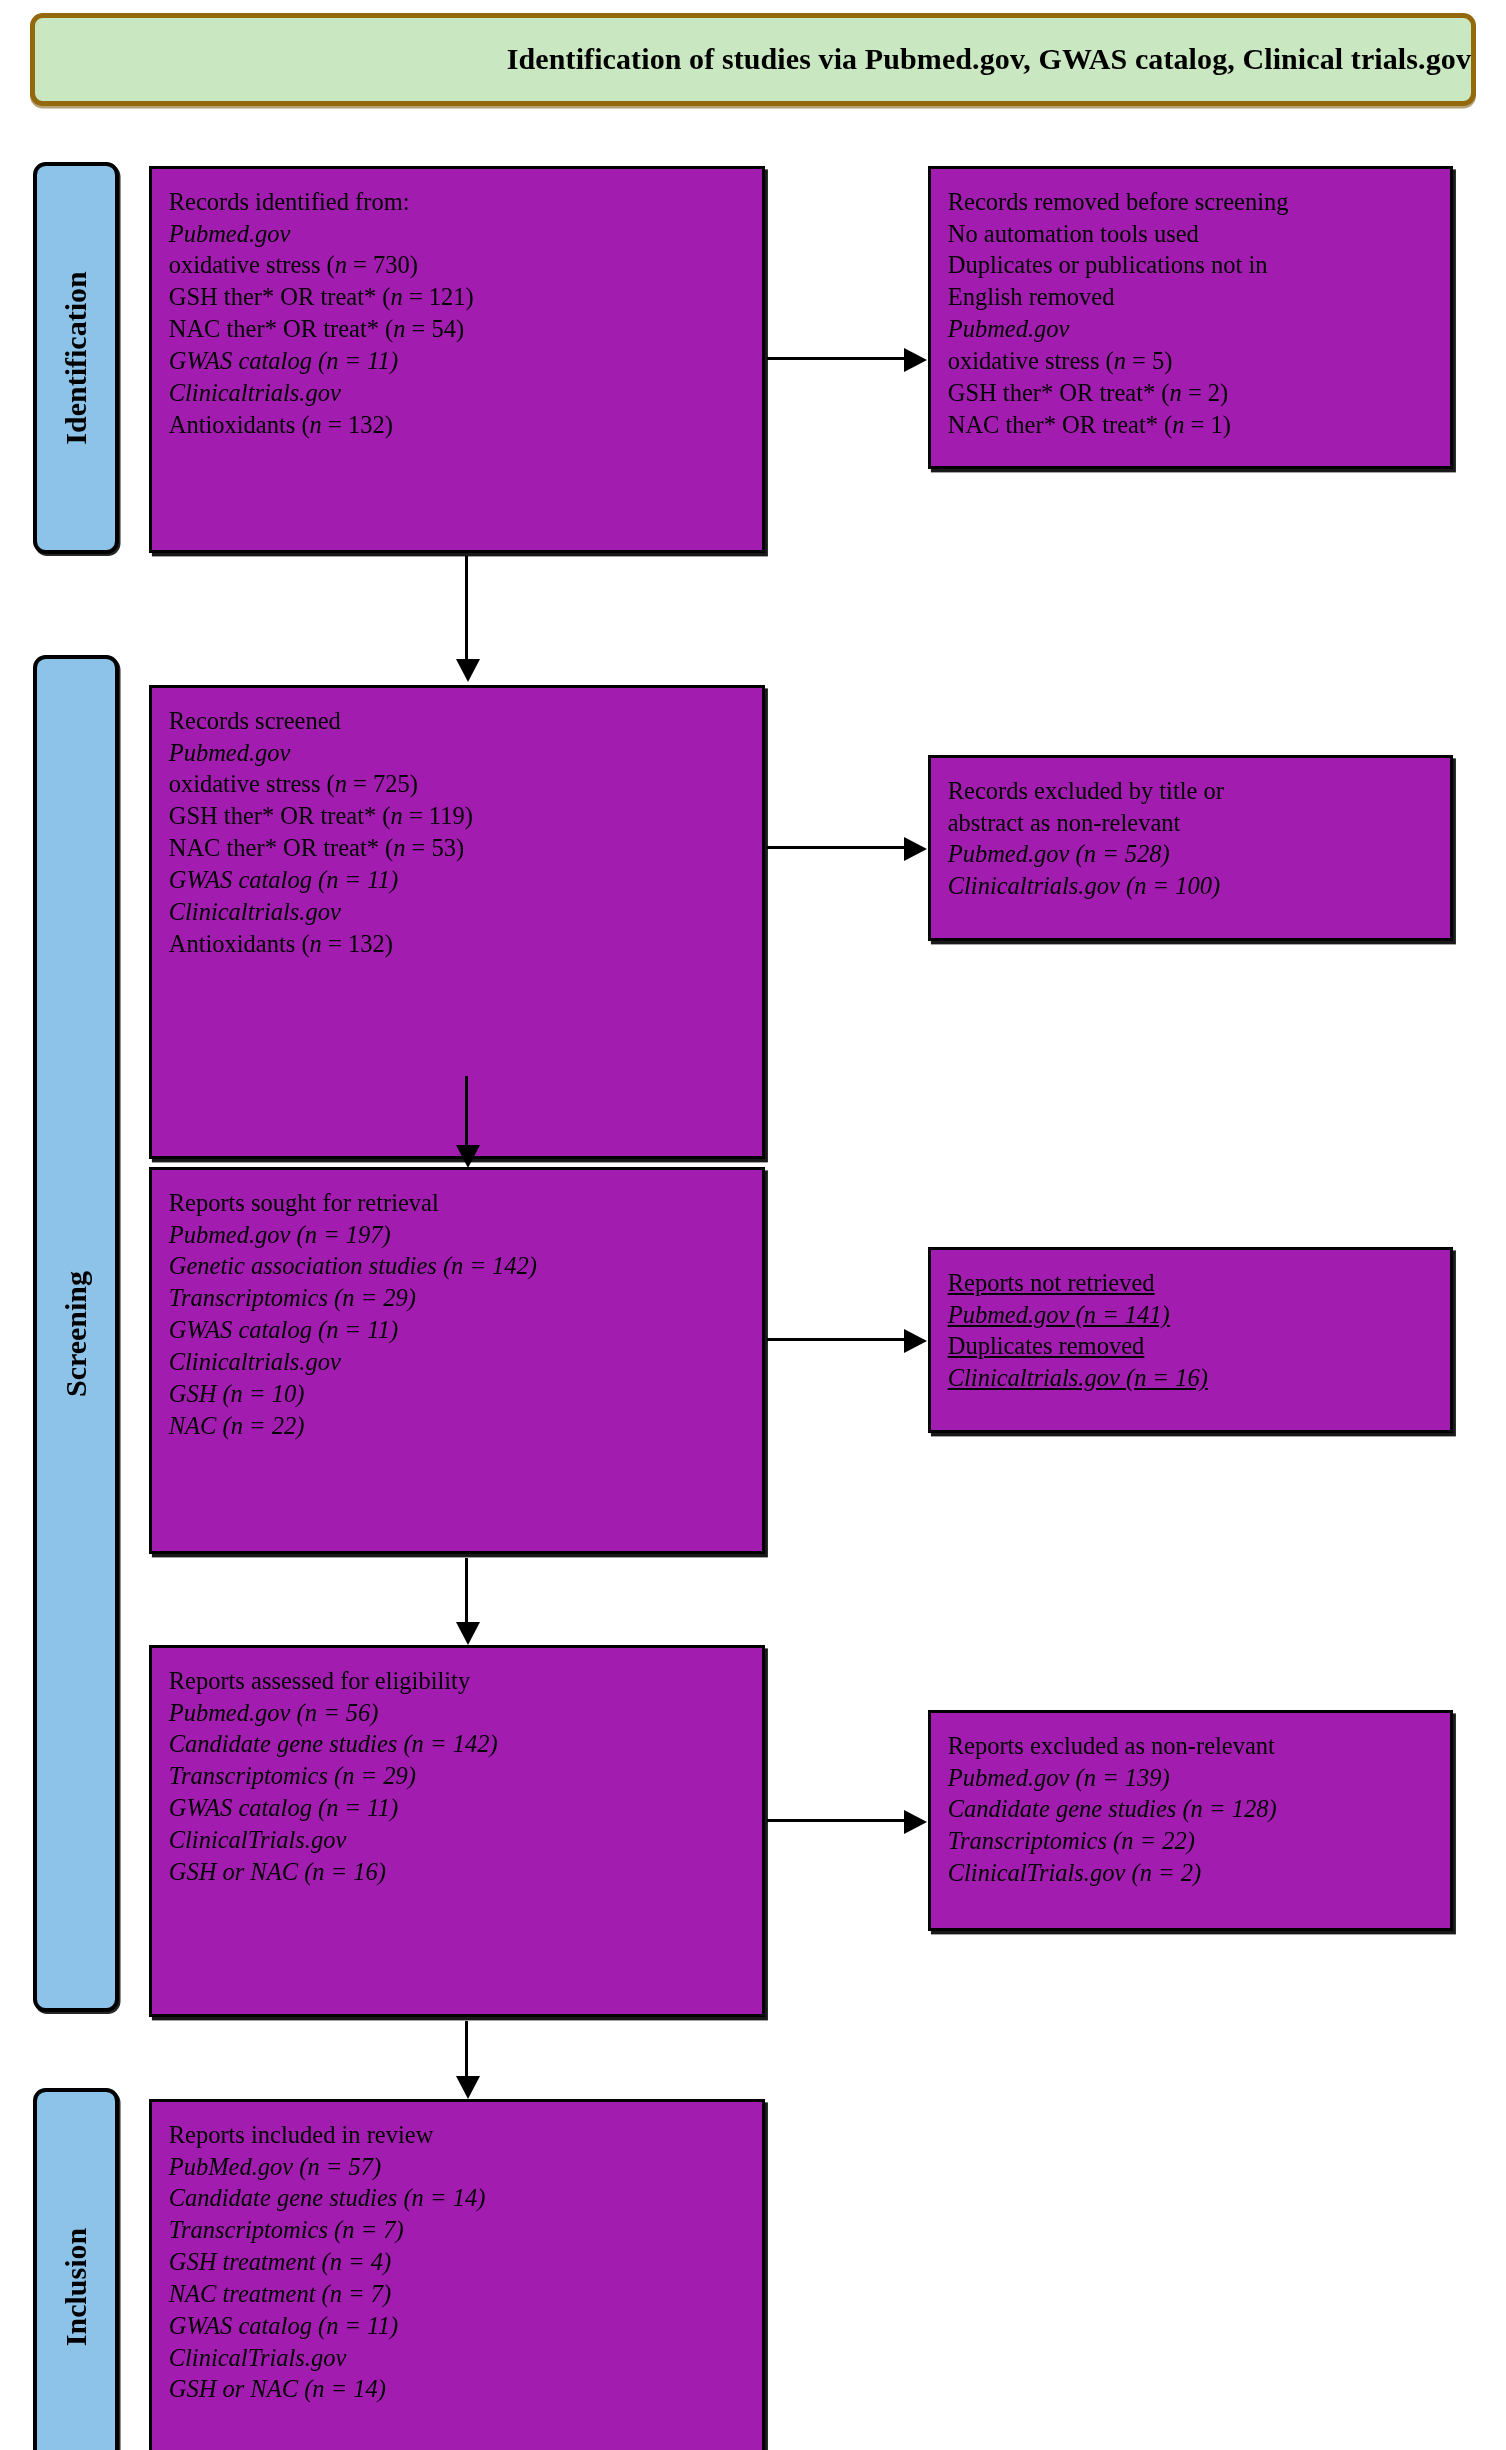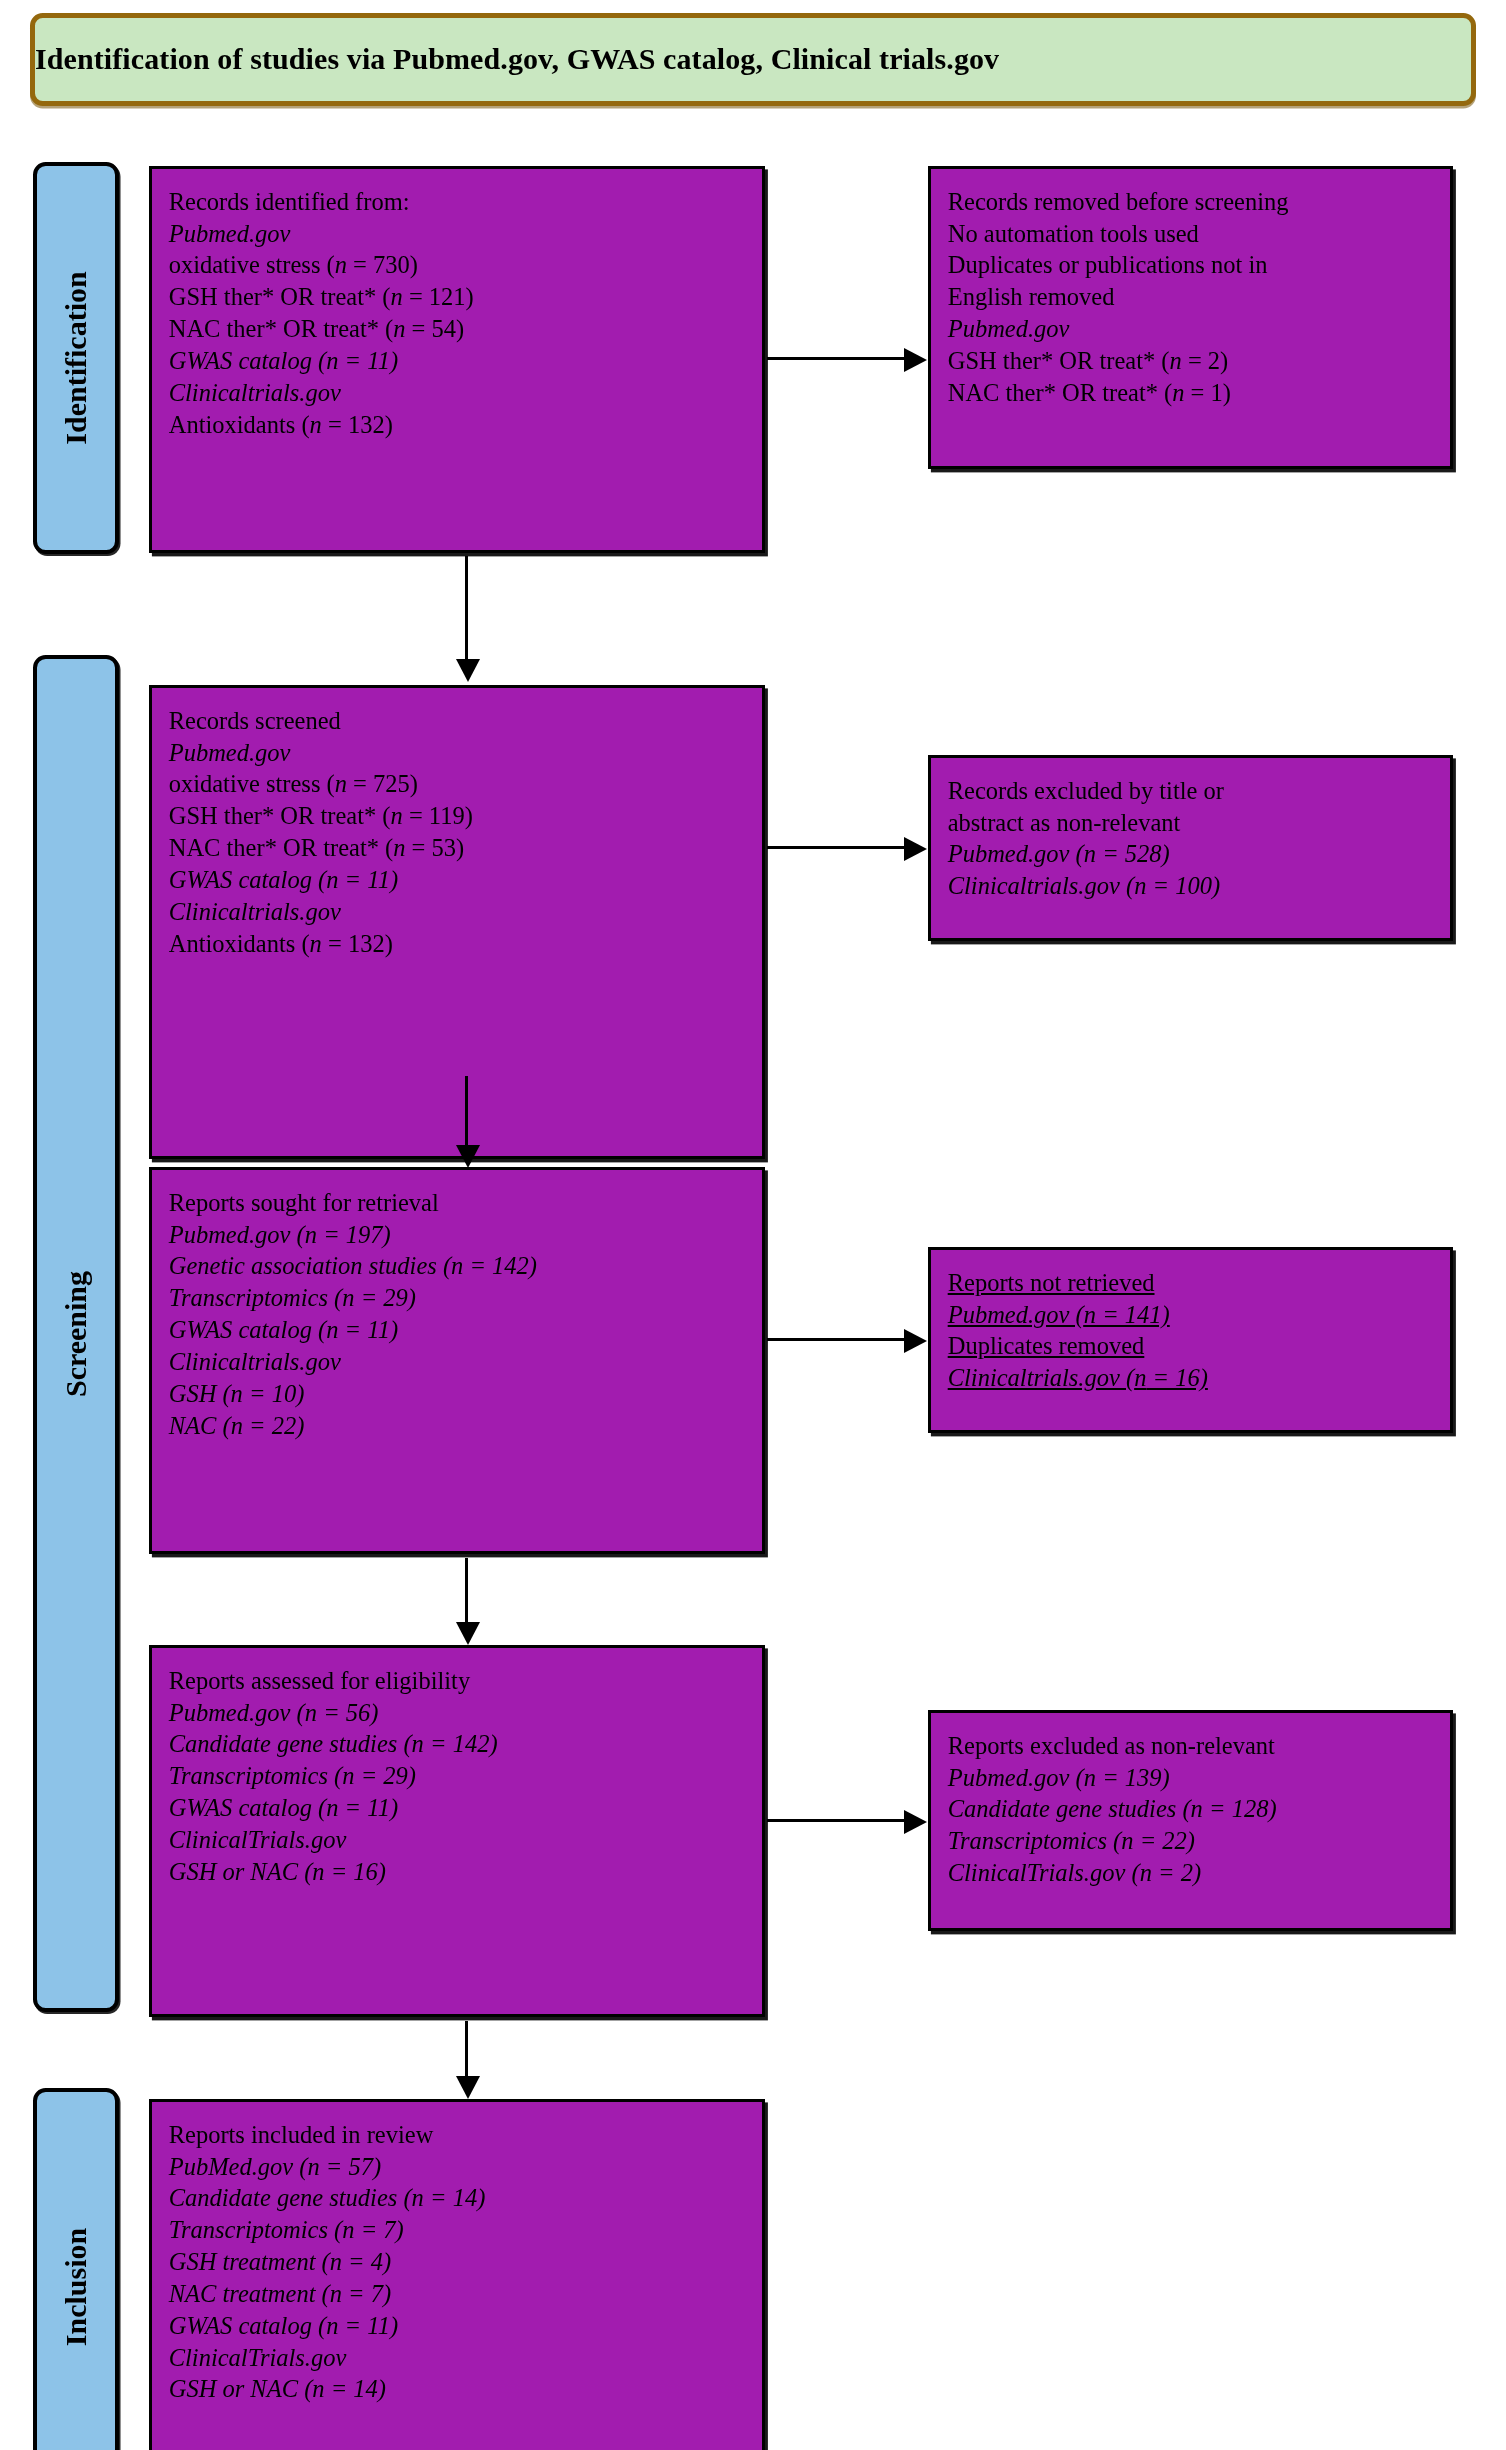--- a/index.html
+++ b/index.html
@@ -8,21 +8,21 @@
     font-family:"Liberation Serif","DejaVu Serif",serif;
     color:#000;
   }
   
   #banner{
     position:absolute;left:30px;top:12.7px;width:1446px;height:93px;
     box-sizing:border-box;
     background:#c9e7c1;
     border:5.4px solid #94680d;
     border-radius:12.7px;
-    display:flex;align-items:center;justify-content:flex-start;
+    display:flex;align-items:center;justify-content:flex-end;
     box-shadow:0 2.5px 0 rgba(120,86,10,.55);
   }
   #banner-title{
     font-size:30px;font-weight:bold;letter-spacing:0.1px;text-align:center;
     white-space:nowrap;
   }
   
   .stage{
     position:absolute;
     box-sizing:border-box;
@@ -120,20 +120,21 @@
     <div class="ln it">GWAS catalog (<span class="nvar">n</span> = 11)</div>
     <div class="ln it">Clinicaltrials.gov</div>
     <div class="ln">Antioxidants (<span class="nvar">n</span> = 132)</div>
   </div>
 <div class="fbox" id="box-removed">
     <div class="ln">Records removed before screening</div>
     <div class="ln">No automation tools used</div>
     <div class="ln">Duplicates or publications not in</div>
     <div class="ln">English removed</div>
     <div class="ln it">Pubmed.gov</div>
+    <div class="ln">oxidative stress (<span class="nvar">n</span> = 5)</div>
     <div class="ln">GSH ther* OR treat* (<span class="nvar">n</span> = 2)</div>
     <div class="ln">NAC ther* OR treat* (<span class="nvar">n</span> = 1)</div>
   </div>
 <div class="fbox" id="box-screened">
     <div class="ln">Records screened</div>
     <div class="ln it">Pubmed.gov</div>
     <div class="ln">oxidative stress (<span class="nvar">n</span> = 725)</div>
     <div class="ln">GSH ther* OR treat* (<span class="nvar">n</span> = 119)</div>
     <div class="ln">NAC ther* OR treat* (<span class="nvar">n</span> = 53)</div>
     <div class="ln it">GWAS catalog (<span class="nvar">n</span> = 11)</div>

